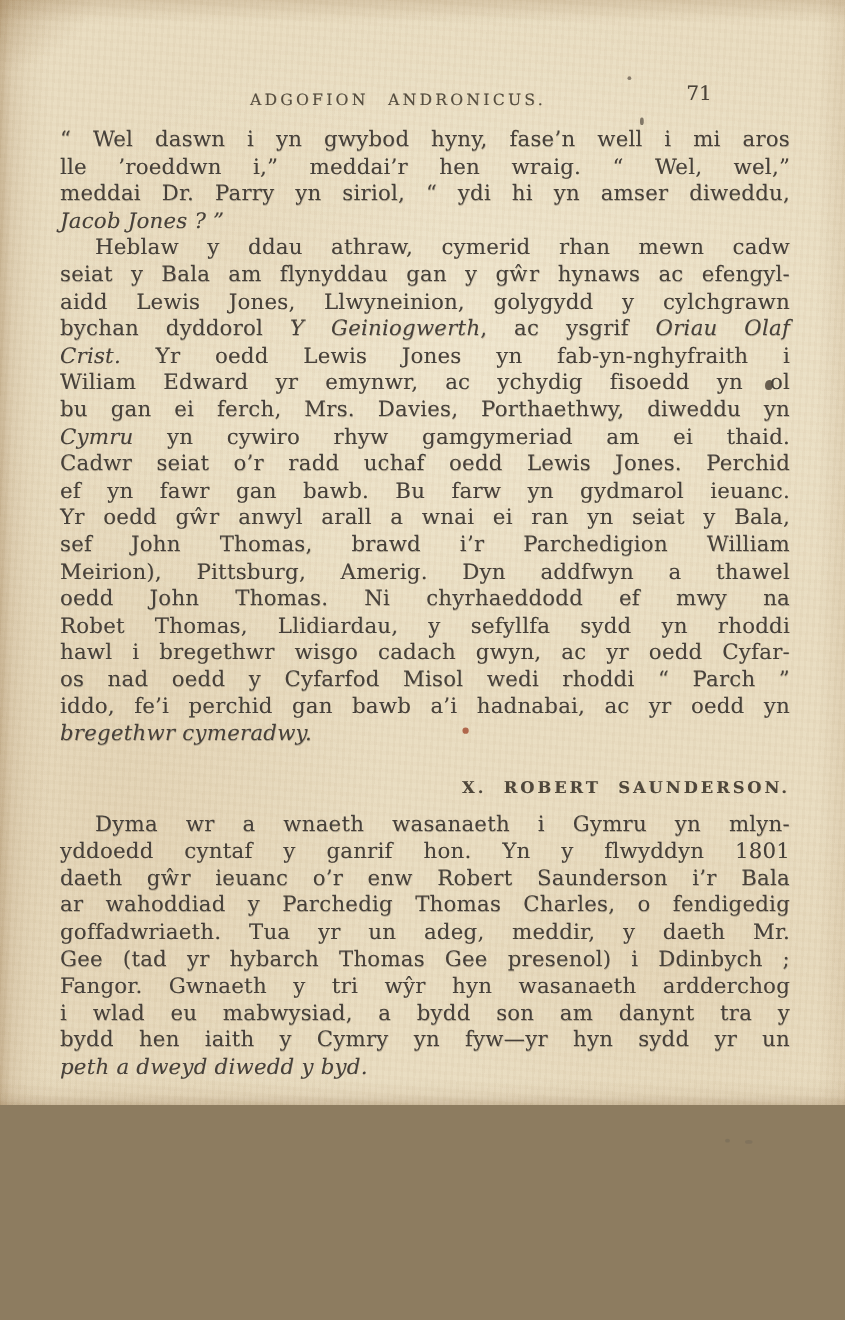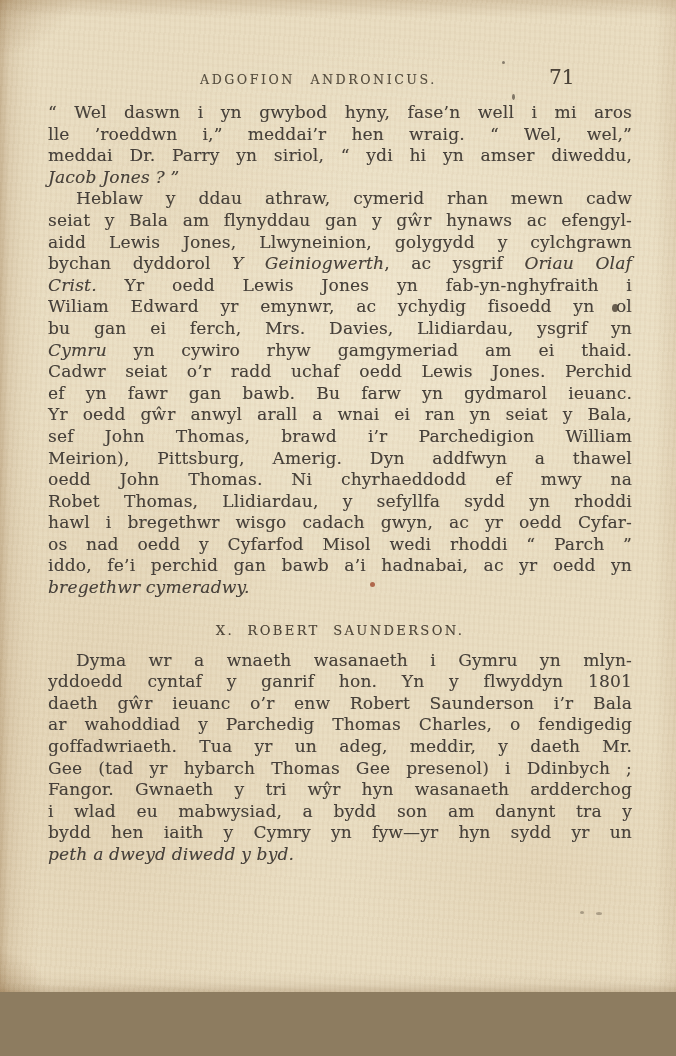--- a/index.html
+++ b/index.html
@@ -1,20 +1,20 @@
 <!DOCTYPE html>
 <html><head>
 <meta charset="utf-8">
 <style>
   html, body { margin: 0; padding: 0; }
   body { width: 676px; height: 1056px; overflow: hidden; background: #8d7c60; }
 
   .page {
     position: relative;
-    width: 676px; height: 992px;
+    width: 676px; height: 884px;
     font-family: "DejaVu Serif", "Liberation Serif", serif;
     color: #46403a;
     background:
       repeating-linear-gradient(93deg, rgba(120,95,60,0.03) 0 2px, rgba(255,255,255,0.025) 2px 5px),
       repeating-linear-gradient(4deg, rgba(140,110,70,0.02) 0 3px, rgba(255,252,240,0.02) 3px 7px),
       radial-gradient(140px 100px at -20px -10px, rgba(140,105,62,0.38), rgba(140,105,62,0) 70%),
       radial-gradient(90px 70px at -15px 1000px, rgba(140,105,62,0.42), rgba(140,105,62,0) 75%),
       linear-gradient(90deg, rgba(141,106,63,0.34) 0px, rgba(141,106,63,0.14) 9px, rgba(141,106,63,0.05) 22px, rgba(141,106,63,0) 40px),
       linear-gradient(270deg, rgba(141,106,63,0.12) 0px, rgba(141,106,63,0) 22px),
       linear-gradient(180deg, rgba(141,106,63,0.20) 0px, rgba(141,106,63,0) 18px),
@@ -31,21 +31,21 @@
   }
   .running-head-title {
     position: absolute; top: 72px; left: 200px;
     font-size: 12.5px; letter-spacing: 2.6px; word-spacing: 9px;
     color: #554d3f;
     text-shadow: 0.3px 0.3px 0.4px rgba(80,70,55,0.35);
     white-space: nowrap;
   }
   .page-number {
     position: absolute; top: 65px; left: 549px;
-    font-size: 20px; color: #4a4238;
+    font-size: 16px; color: #4a4238;
     text-shadow: 0.3px 0.3px 0.4px rgba(80,70,55,0.35);
   }
 
   .text-block {
     position: absolute; top: 102px; left: 48px; width: 584px;
     font-size: 17px; letter-spacing: 0.2px;
     text-shadow: 0.3px 0.4px 0.5px rgba(70,60,45,0.30);
   }
   .paragraph { margin: 0; }
   .line {
@@ -53,24 +53,25 @@
     text-align: justify;
     text-align-last: justify;
     white-space: normal;
   }
   .line.last { text-align-last: left; font-style: italic; }
   .line.indent { text-indent: 28px; }
   .seg.it { font-style: italic; }
 
   .section-heading {
     margin: 24px 0 12px 0;
-    text-align: center;
+    text-align: right;
     font-size: 13px; letter-spacing: 2.4px; word-spacing: 7px;
     color: #4e463a;
     text-shadow: 0.3px 0.3px 0.4px rgba(80,70,55,0.35);
+    font-weight: bold;
   }
 
   .speck { position: absolute; pointer-events: none; }
 </style>
 </head>
 <body>
 
 <div class="page">
 
   <div class="running-head">
@@ -85,21 +86,21 @@
         <div class="line"><span class="seg">meddai Dr. Parry yn siriol, “ ydi hi yn amser diweddu,</span></div>
         <div class="line last"><span class="seg">Jacob Jones ? ”</span></div>
       </div>
       <div class="paragraph">
         <div class="line indent"><span class="seg">Heblaw y ddau athraw, cymerid rhan mewn cadw</span></div>
         <div class="line"><span class="seg">seiat y Bala am flynyddau gan y gŵr hynaws ac efengyl-</span></div>
         <div class="line"><span class="seg">aidd Lewis Jones, Llwyneinion, golygydd y cylchgrawn</span></div>
         <div class="line"><span class="seg">bychan dyddorol </span><span class="seg it">Y Geiniogwerth</span><span class="seg">, ac ysgrif </span><span class="seg it">Oriau Olaf</span></div>
         <div class="line"><span class="seg it">Crist.</span><span class="seg">  Yr oedd Lewis Jones yn fab-yn-nghyfraith i</span></div>
         <div class="line"><span class="seg">Wiliam Edward yr emynwr, ac ychydig fisoedd yn ol</span></div>
-        <div class="line"><span class="seg">bu gan ei ferch, Mrs. Davies, Llidiardau, ysgrif yn</span></div>
+        <div class="line"><span class="seg">bu gan ei ferch, Mrs. Davies, Porthaethwy, diweddu yn</span></div>
         <div class="line"><span class="seg it">Cymru</span><span class="seg"> yn cywiro rhyw gamgymeriad am ei thaid.</span></div>
         <div class="line"><span class="seg">Cadwr seiat o’r radd uchaf oedd Lewis Jones.  Perchid</span></div>
         <div class="line"><span class="seg">ef yn fawr gan bawb.  Bu farw yn gydmarol ieuanc.</span></div>
         <div class="line"><span class="seg">Yr oedd gŵr anwyl arall a wnai ei ran yn seiat y Bala,</span></div>
         <div class="line"><span class="seg">sef John Thomas, brawd i’r Parchedigion William</span></div>
         <div class="line"><span class="seg">Meirion), Pittsburg, Amerig.  Dyn addfwyn a thawel</span></div>
         <div class="line"><span class="seg">oedd John Thomas.  Ni chyrhaeddodd ef mwy na</span></div>
         <div class="line"><span class="seg">Robet Thomas, Llidiardau, y sefyllfa sydd yn rhoddi</span></div>
         <div class="line"><span class="seg">hawl i bregethwr wisgo cadach gwyn, ac yr oedd Cyfar-</span></div>
         <div class="line"><span class="seg">os nad oedd y Cyfarfod Misol wedi rhoddi “ Parch ”</span></div>

